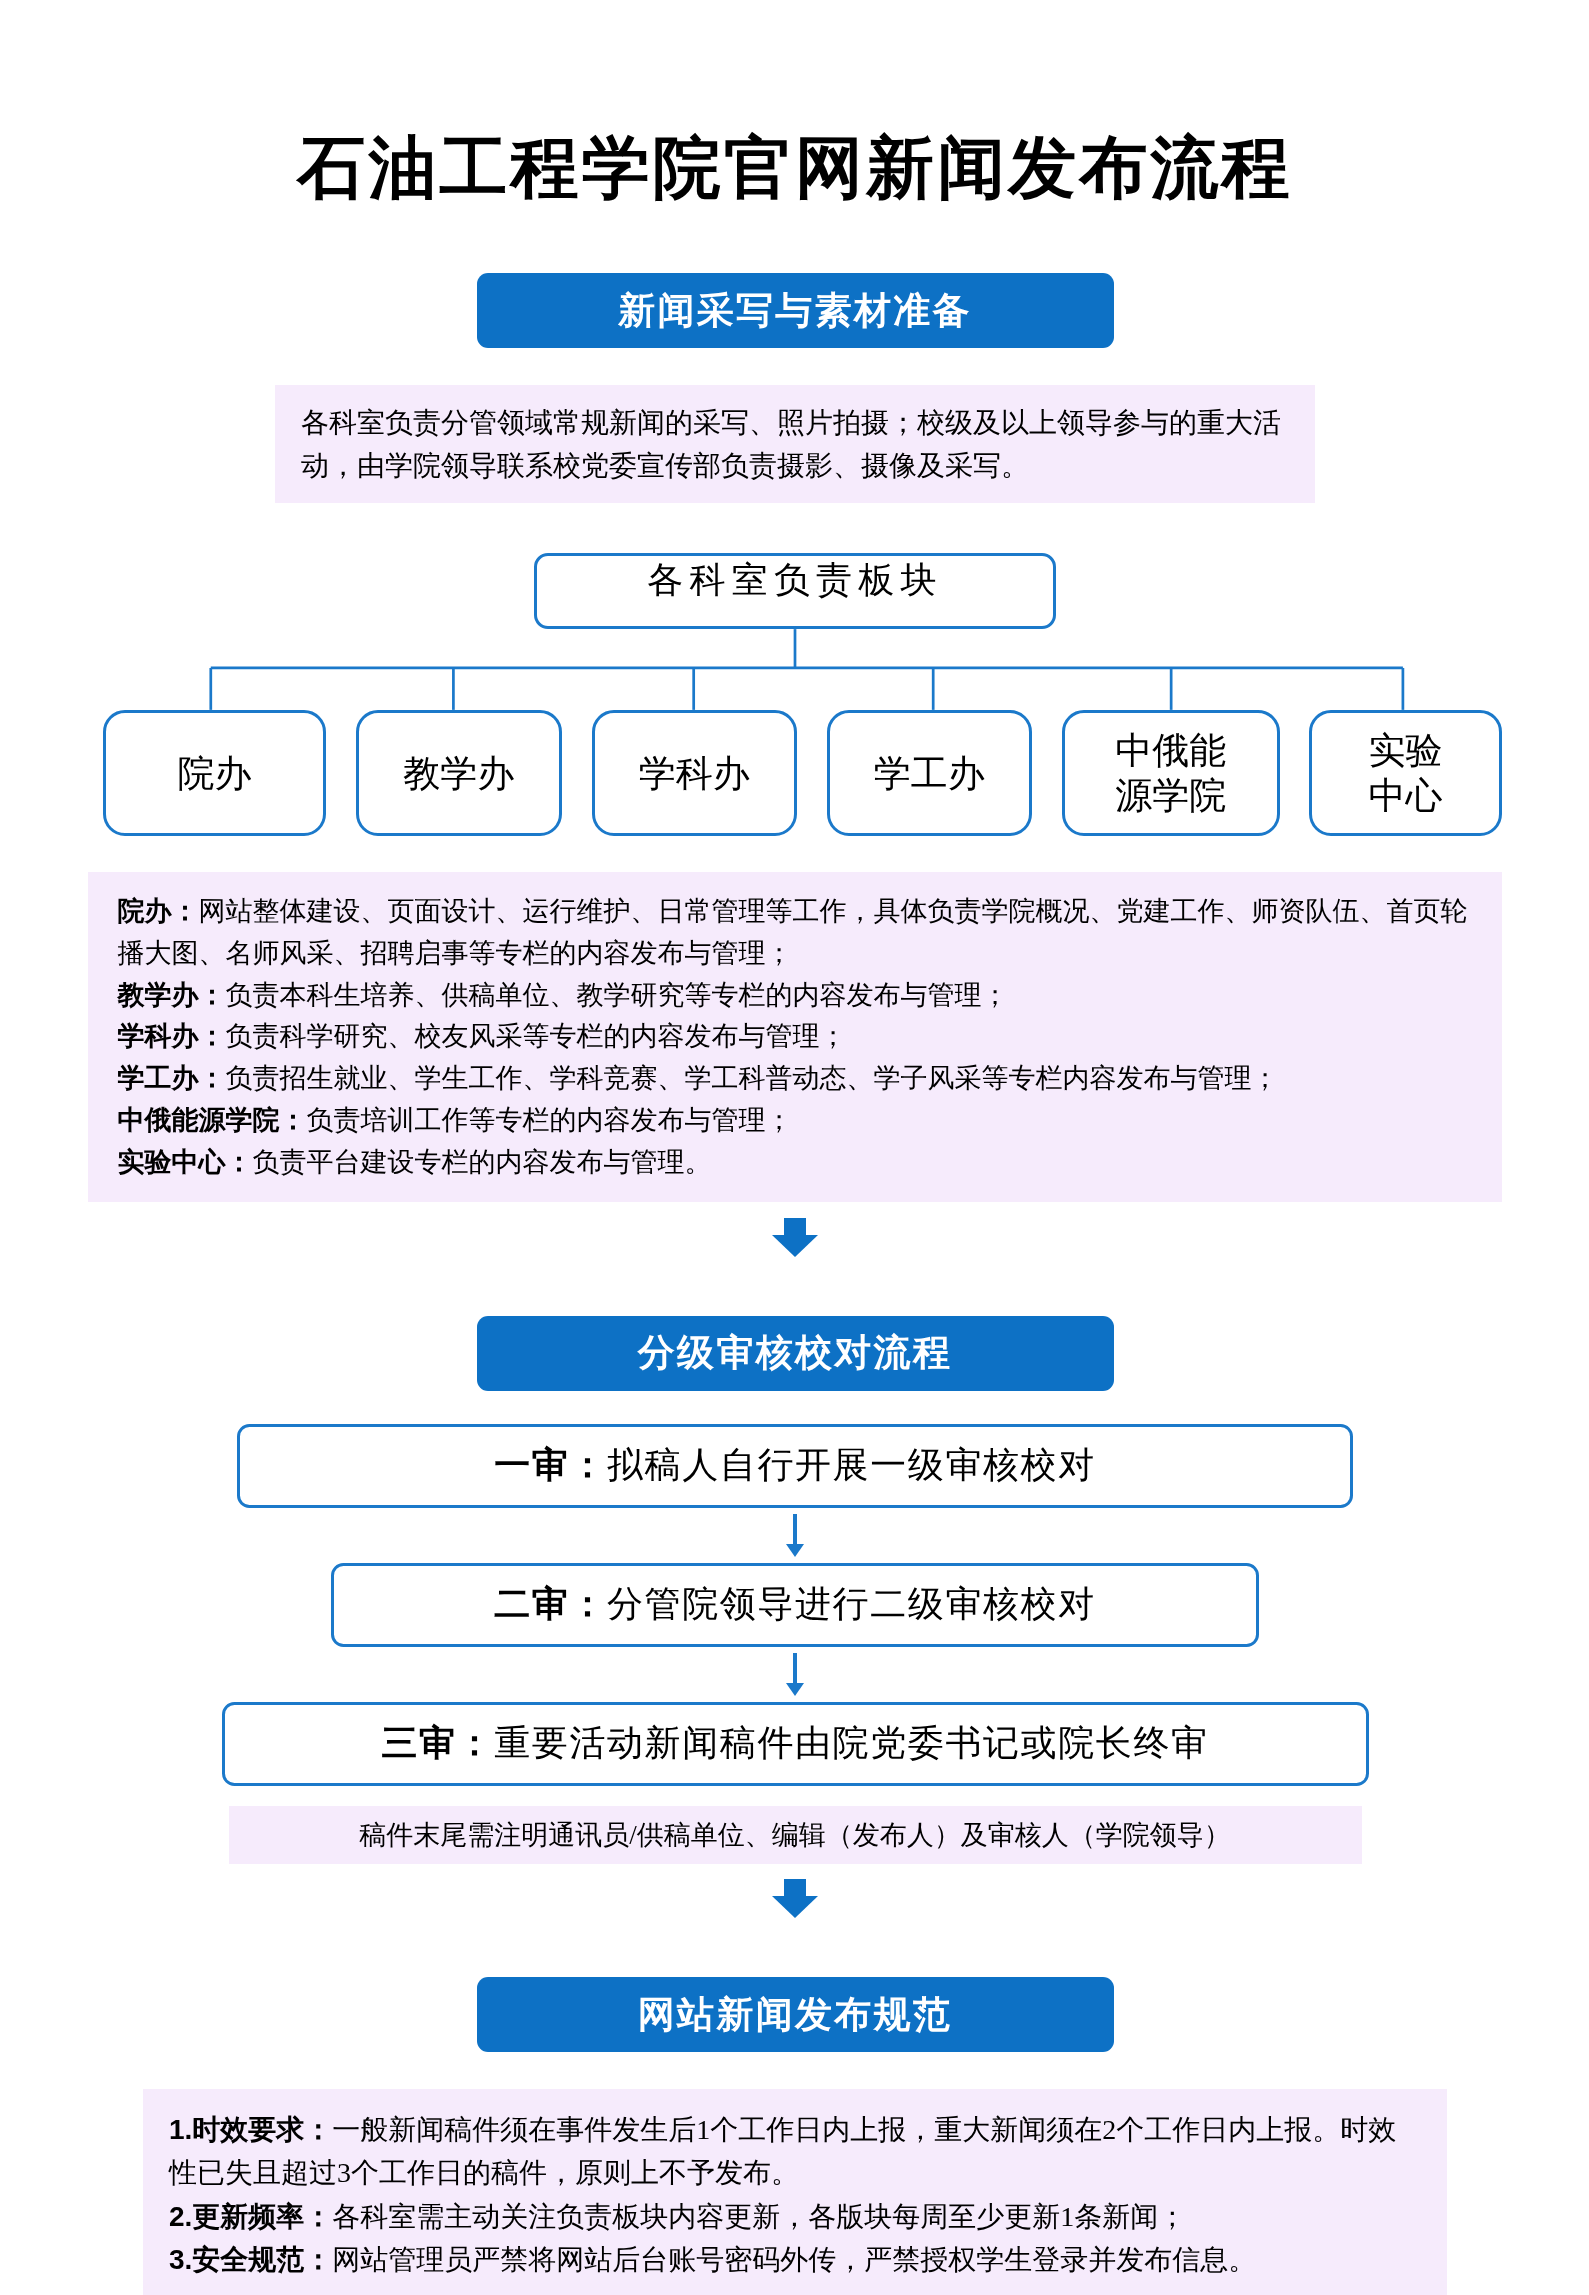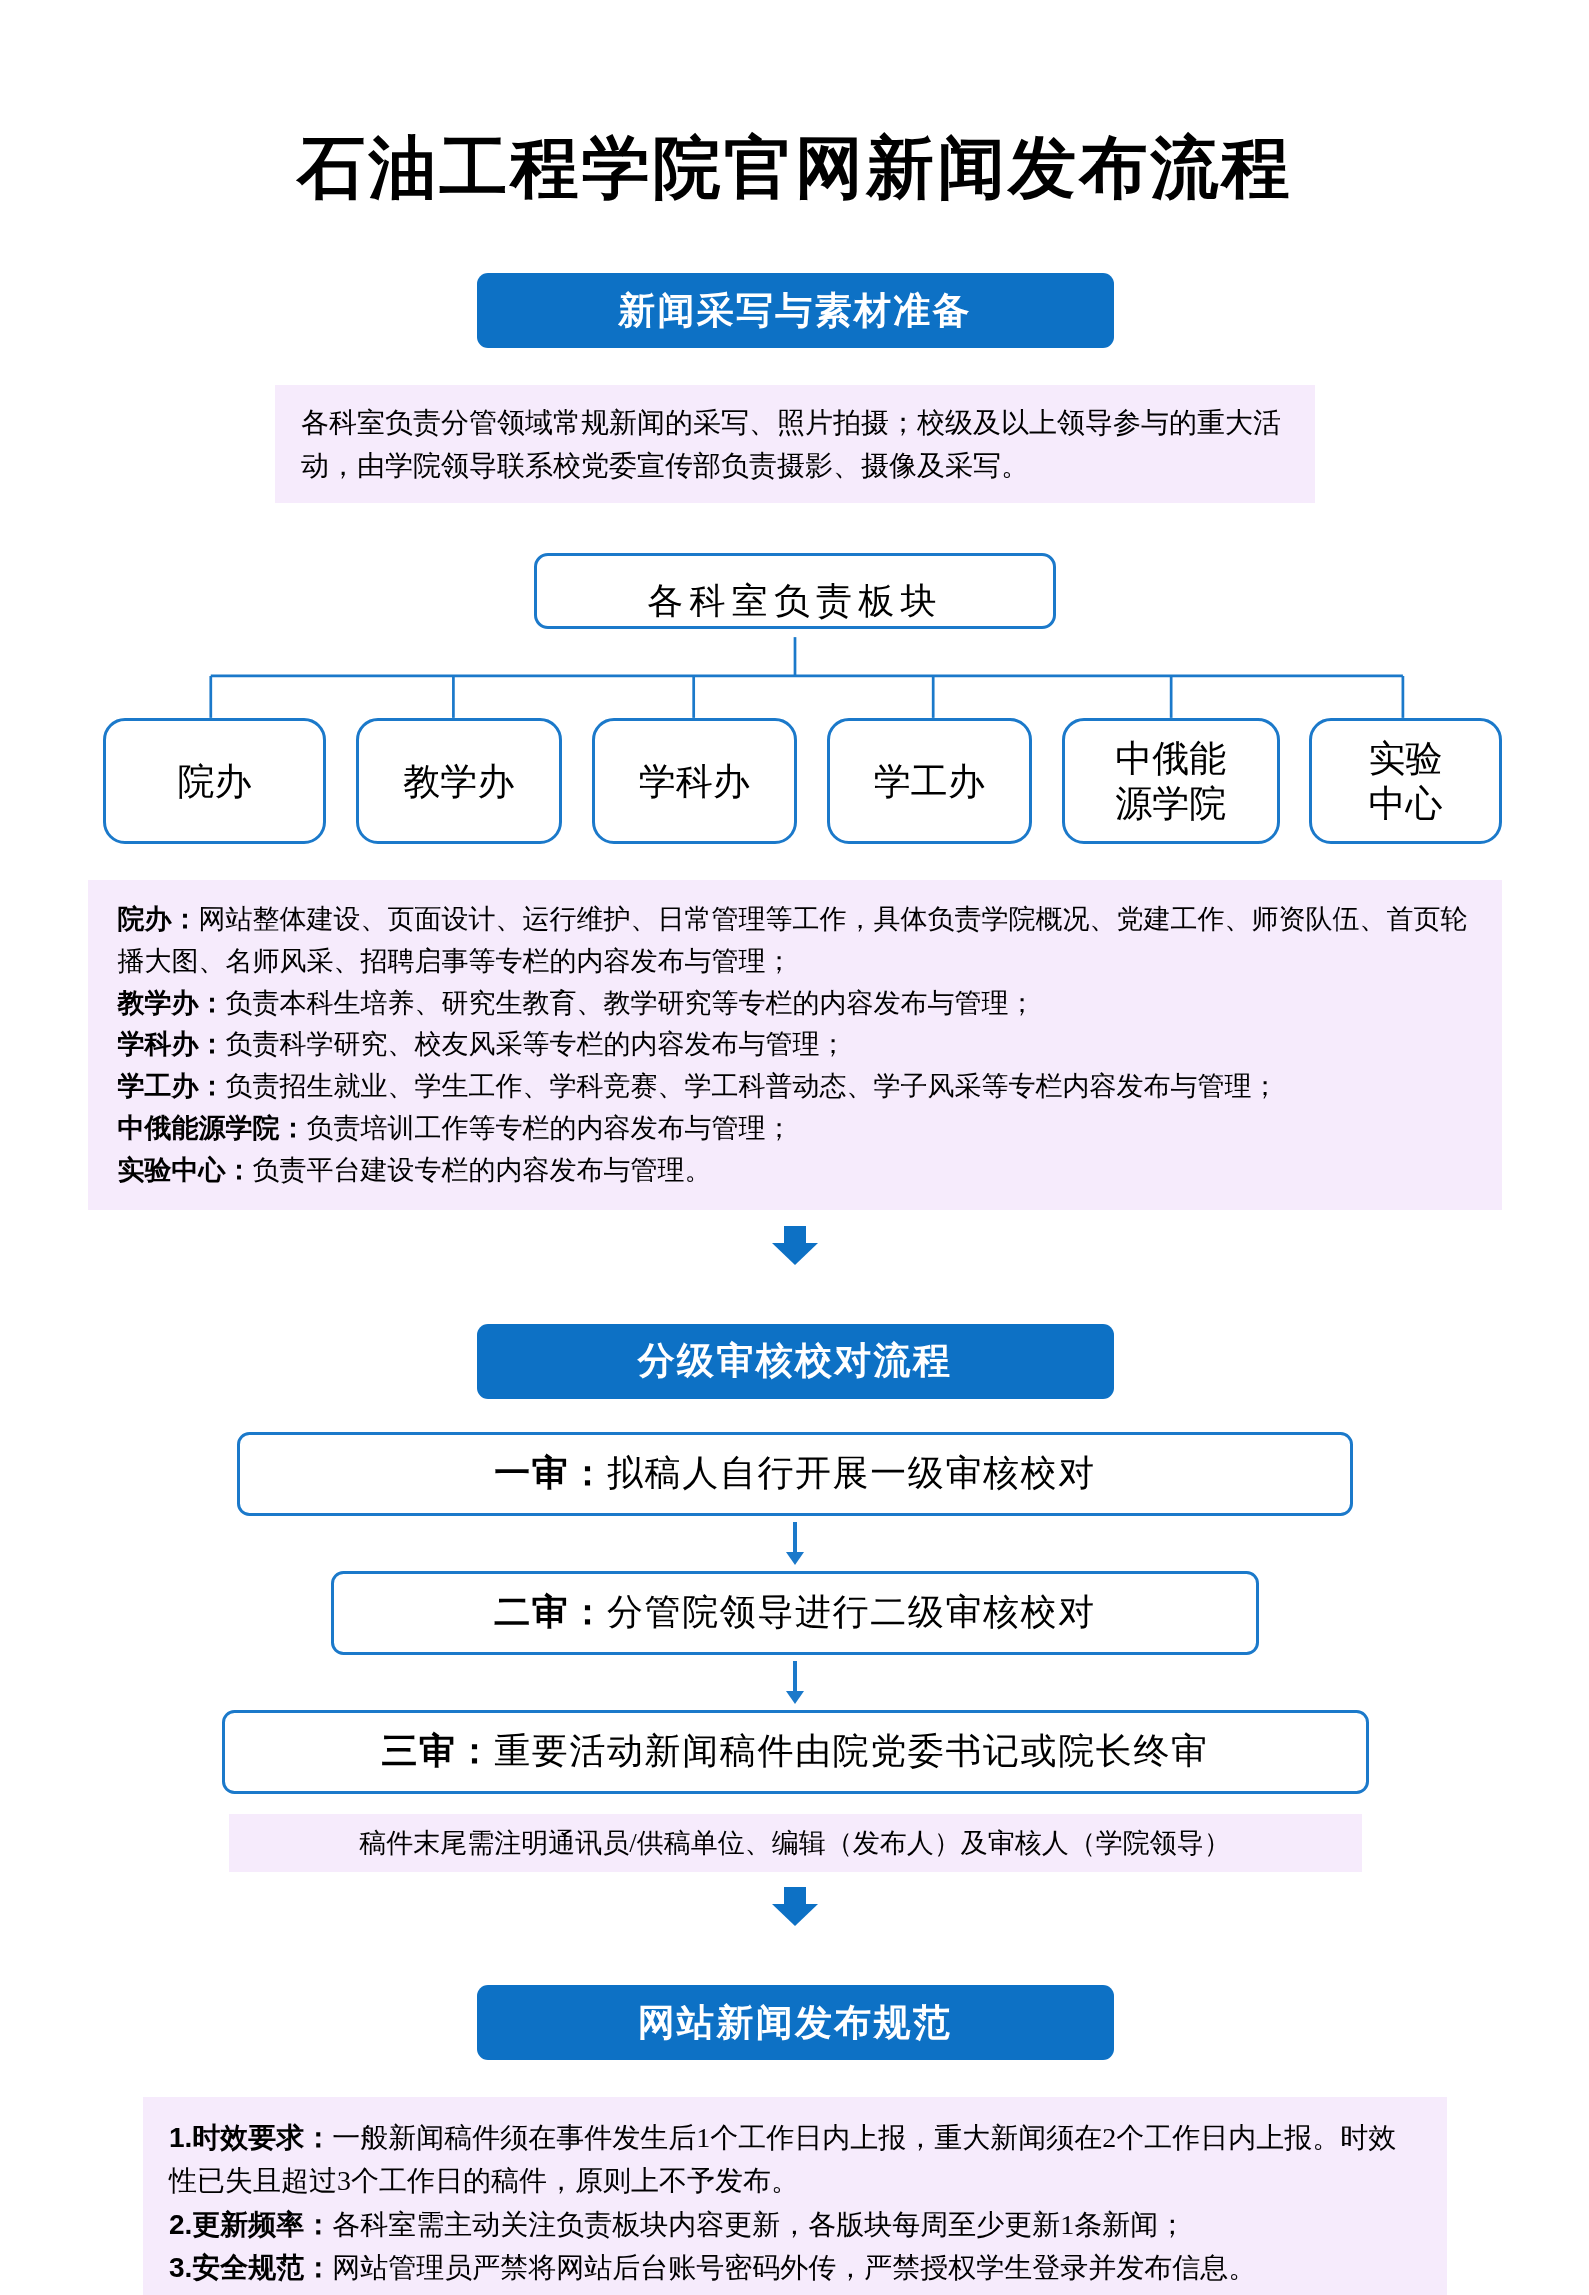--- a/index.html
+++ b/index.html
@@ -16,22 +16,22 @@
          font-weight:800;font-size:68px;letter-spacing:3.1px;}
 
   .pill{width:637px;height:75px;margin:59px auto 0;background:var(--primary-blue);
         border-radius:11px;color:#ffffff;display:flex;align-items:center;justify-content:center;
         font-family:"Liberation Sans",sans-serif;font-weight:700;font-size:37px;letter-spacing:2.3px;}
 
   .lav{background:var(--lavender);}
 
   .intro{width:1040px;margin:37px auto 0;padding:15.5px 26px;font-size:28px;line-height:1.56;}
 
-  .root-box{width:522px;height:76px;margin:50px auto 8px;border:3.1px solid var(--border-blue);
-            border-radius:14px;display:flex;align-items:flex-end;justify-content:center;
+  .root-box{width:522px;height:76px;margin:50px auto 0;border:3.1px solid var(--border-blue);
+            border-radius:14px;display:flex;align-items:flex-start;justify-content:center;
             font-size:36px;letter-spacing:6.2px;}
 
   .tree-svg{display:block;}
 
   .dept-row{display:flex;gap:29.5px;padding:0 88px 0 103px;}
   .dept-box{height:126px;border:3.1px solid var(--border-blue);border-radius:22px;
             display:flex;align-items:center;justify-content:center;text-align:center;
             font-size:37px;line-height:1.22;}
   .dept-box span{display:inline-block;}
   .dept-box:nth-child(1){width:228px;}
@@ -114,21 +114,21 @@
     <div class="dept-box">
         <span>中俄能源学院</span>
       </div>
     <div class="dept-box">
         <span>实验中心</span>
       </div>
   </div>
 
   <div class="desc lav">
     <p><span class="blabel">院办：</span><span>网站整体建设、页面设计、运行维护、日常管理等工作，具体负责学院概况、党建工作、师资队伍、首页轮播大图、名师风采、招聘启事等专栏的内容发布与管理；</span></p>
-    <p><span class="blabel">教学办：</span><span>负责本科生培养、研究生教育、教学研究等专栏的内容发布与管理；</span></p>
+    <p><span class="blabel">教学办：</span><span>负责本科生培养、供稿单位、教学研究等专栏的内容发布与管理；</span></p>
     <p><span class="blabel">学科办：</span><span>负责科学研究、校友风采等专栏的内容发布与管理；</span></p>
     <p><span class="blabel">学工办：</span><span>负责招生就业、学生工作、学科竞赛、学工科普动态、学子风采等专栏内容发布与管理；</span></p>
     <p><span class="blabel">中俄能源学院：</span><span>负责培训工作等专栏的内容发布与管理；</span></p>
     <p><span class="blabel">实验中心：</span><span>负责平台建设专栏的内容发布与管理。</span></p>
   </div>
 
   <div class="big-arrow">
     <div class="stem"></div>
     <div class="head"></div>
   </div>

